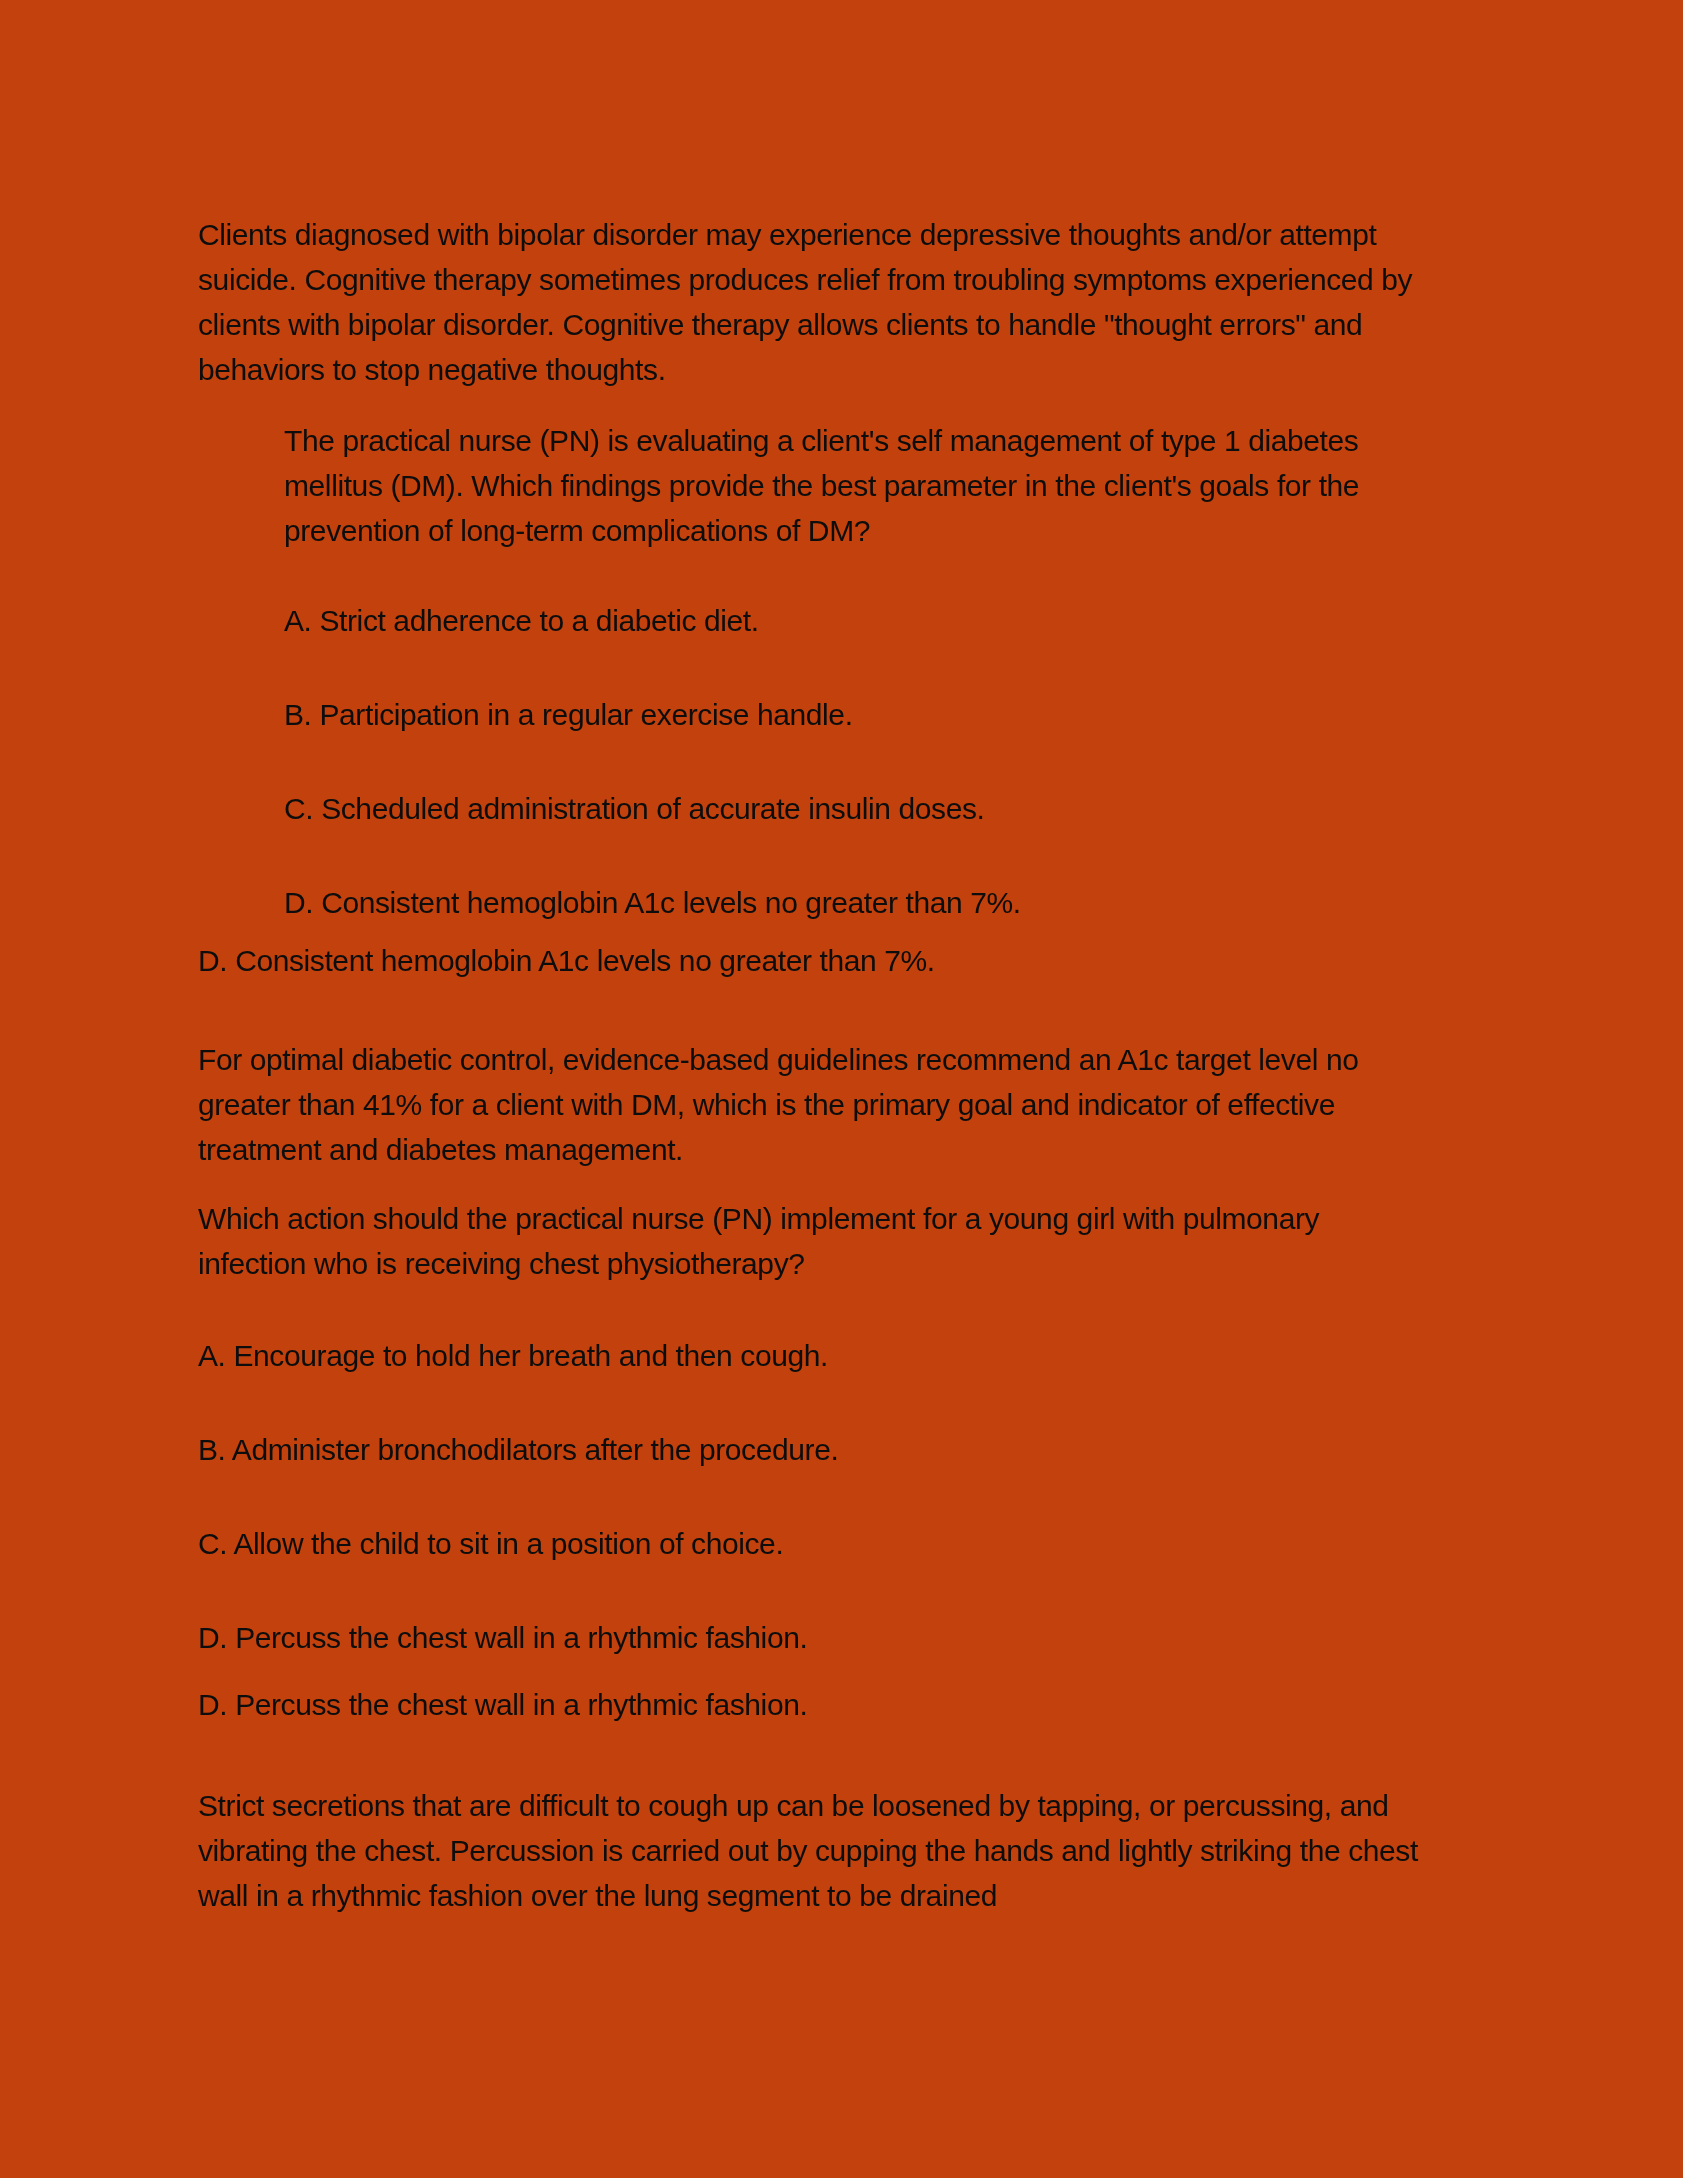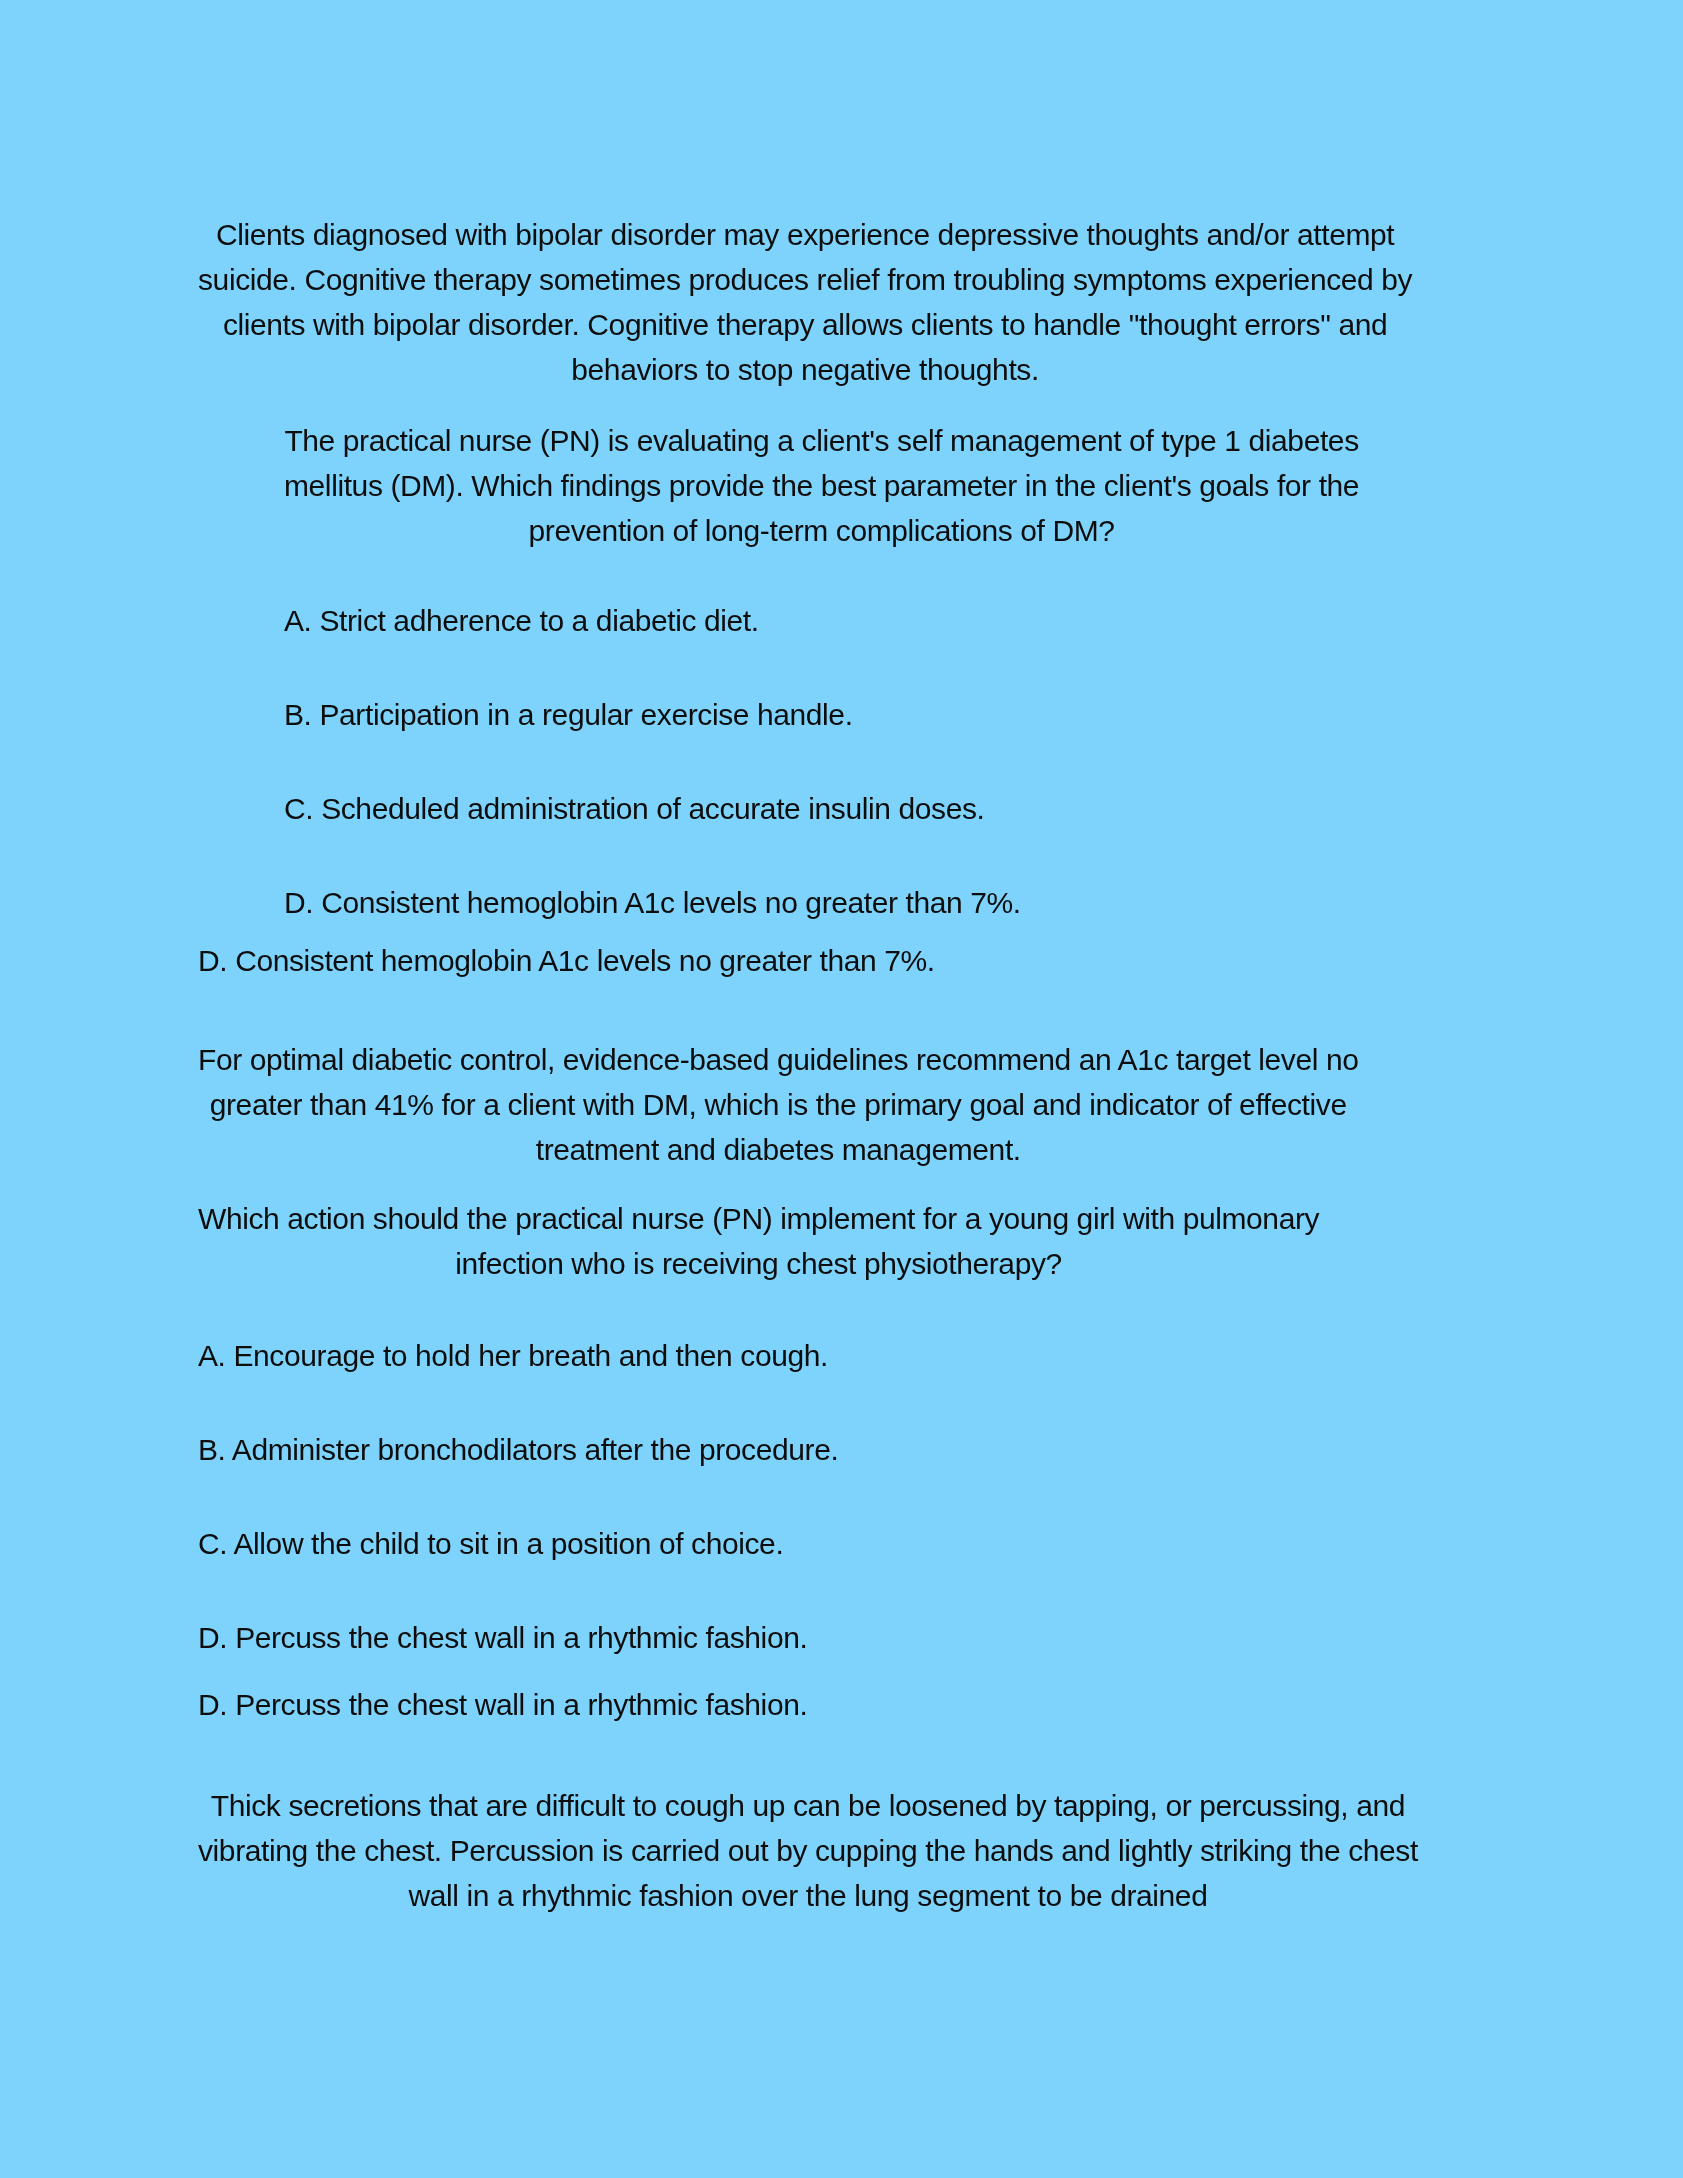--- a/index.html
+++ b/index.html
@@ -23,21 +23,21 @@
     position: absolute;
     white-space: pre-line;     
     max-width: 1307px;
   }
   .indented { left: 284px; }   
   .margin   { left: 198px; }   
 </style>
 </head>
 <body>
 
-<div class="page" style="background: #7dd3fc; color: rgb(13, 13, 13); text-align: center;">
+<div class="page" style="background: #c2410c; color: rgb(13, 13, 13);">
 
   <div class="tblock margin" style="top:212px">Clients diagnosed with bipolar disorder may experience depressive thoughts and/or attempt
 suicide. Cognitive therapy sometimes produces relief from troubling symptoms experienced by
 clients with bipolar disorder. Cognitive therapy allows clients to handle "thought errors" and
 behaviors to stop negative thoughts.</div>
 
   <div class="tblock indented" style="top:418px">The practical nurse (PN) is evaluating a client's self management of type 1 diabetes
 mellitus (DM). Which findings provide the best parameter in the client's goals for the
 prevention of long-term complications of DM?</div>
 
@@ -61,18 +61,18 @@
   <div class="tblock margin" style="top:1427px">B. Administer bronchodilators after the procedure.</div>
 
   <div class="tblock margin" style="top:1333px">A. Encourage to hold her breath and then cough.</div>
 
   <div class="tblock margin" style="top:1521px">C. Allow the child to sit in a position of choice.</div>
 
   <div class="tblock margin" style="top:1615px">D. Percuss the chest wall in a rhythmic fashion.</div>
 
   <div class="tblock margin" style="top:1682px">D. Percuss the chest wall in a rhythmic fashion.</div>
 
-  <div class="tblock margin" style="top:1783px">Thick secretions that are difficult to cough up can be loosened by tapping, or percussing, and
+  <div class="tblock margin" style="top:1783px">Strict secretions that are difficult to cough up can be loosened by tapping, or percussing, and
 vibrating the chest. Percussion is carried out by cupping the hands and lightly striking the chest
 wall in a rhythmic fashion over the lung segment to be drained</div>
 
 </div>
 
 
 </body></html>

